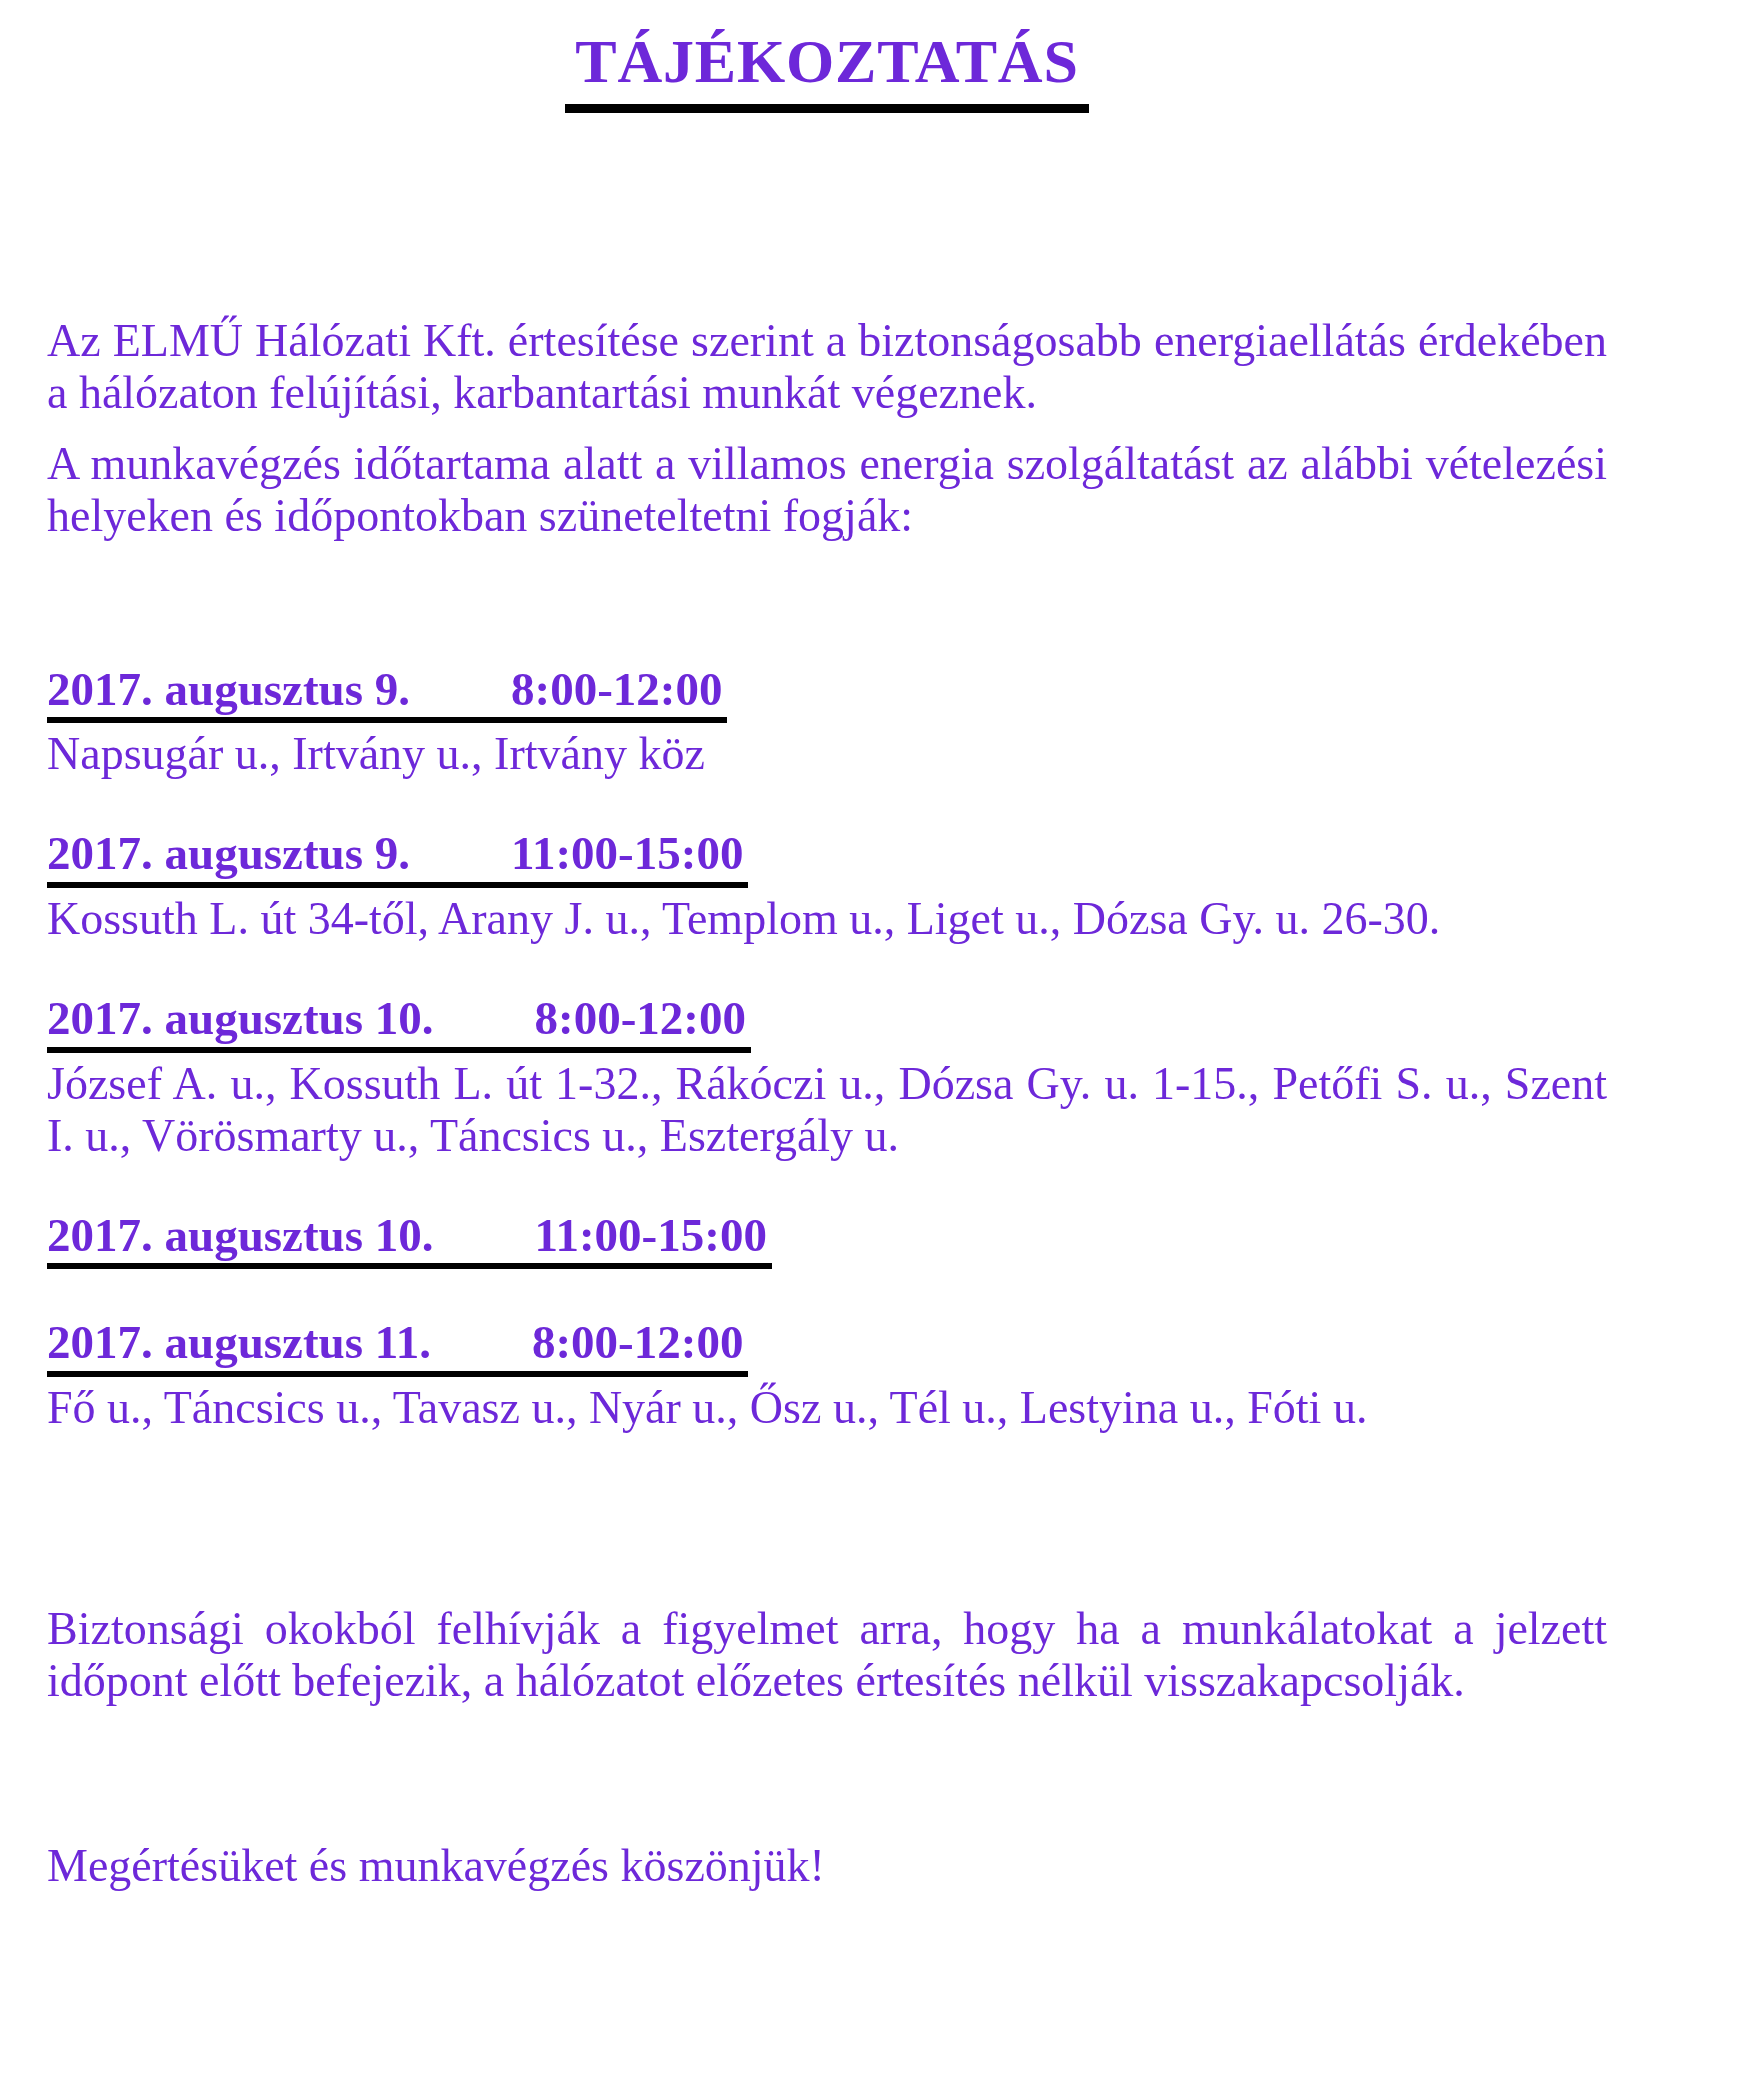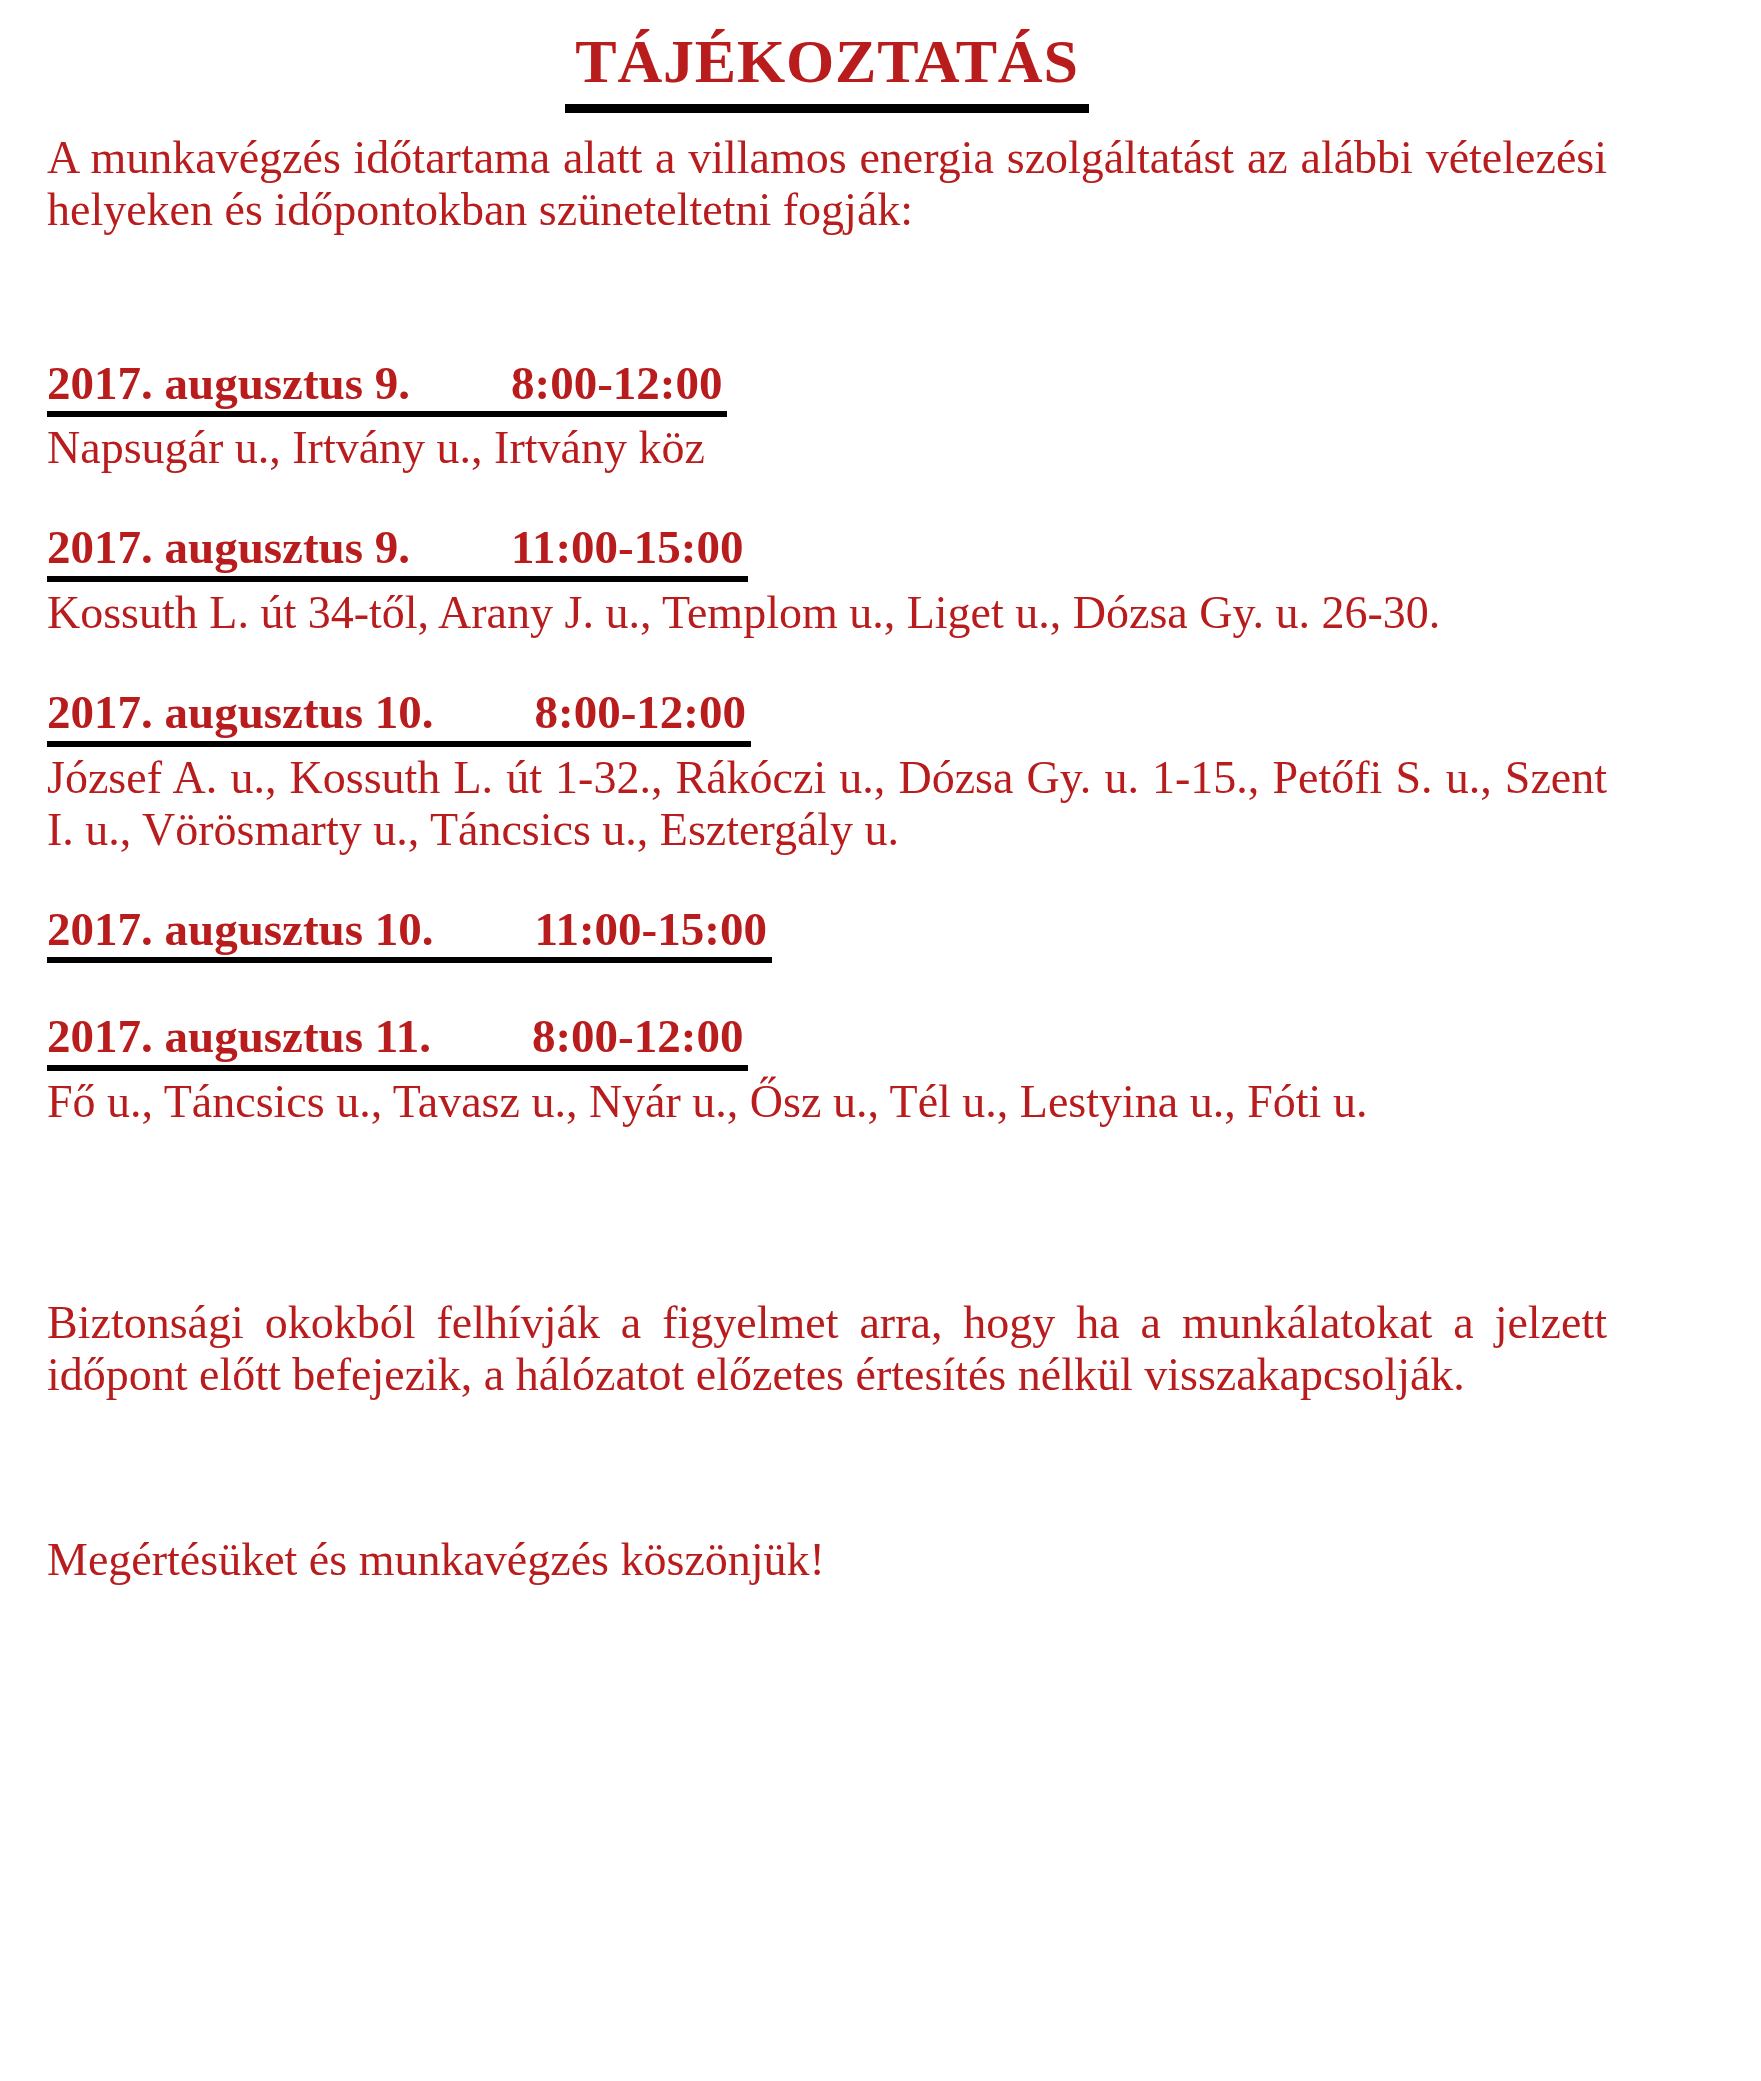--- a/index.html
+++ b/index.html
@@ -5,21 +5,21 @@
   html, body {
     margin: 0;
     padding: 0;
     background: #ffffff;
   }
   .page {
     position: relative;
     width: 1762px;
     height: 2081px;
     background: #ffffff;
-    color: #b91c1c;
+    color: #6d28d9;
     font-family: "Liberation Serif", "DejaVu Serif", serif;
     overflow: hidden;
     box-sizing: border-box;
   }
   .content {
     box-sizing: content-box;
     padding-left: 47px;
     width: 1560px;
   }
   
@@ -79,20 +79,21 @@
 </head>
 <body>
 
 <div class="page">
   <div class="content">
 
     <div class="title-wrap">
       <span class="doc-title">TÁJÉKOZTATÁS</span>
     </div>
 
+    <p class="para p1">Az ELMŰ Hálózati Kft. értesítése szerint a biztonságosabb energiaellátás érdekében a hálózaton felújítási, karbantartási munkát végeznek.</p>
 
     <p class="para p2">A munkavégzés időtartama alatt a villamos energia szolgáltatást az alábbi vételezési helyeken és időpontokban szüneteltetni fogják:</p>
 
     <div class="schedule">
 
       <section class="outage-section">
         <h2 class="outage-heading"><span>2017. augusztus 9.</span><span class="heading-gap"></span><span>8:00-12:00</span></h2>
         <p class="outage-locations">Napsugár u., Irtvány u., Irtvány köz</p>
       </section>
 

